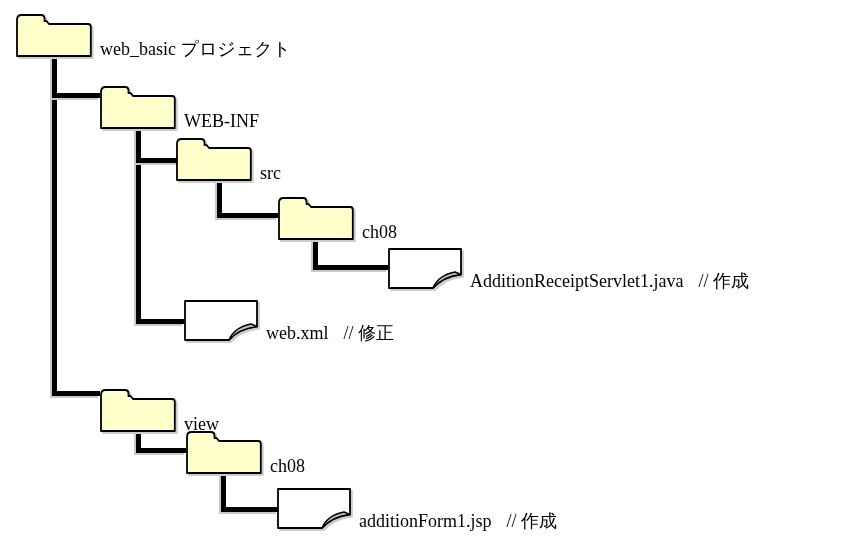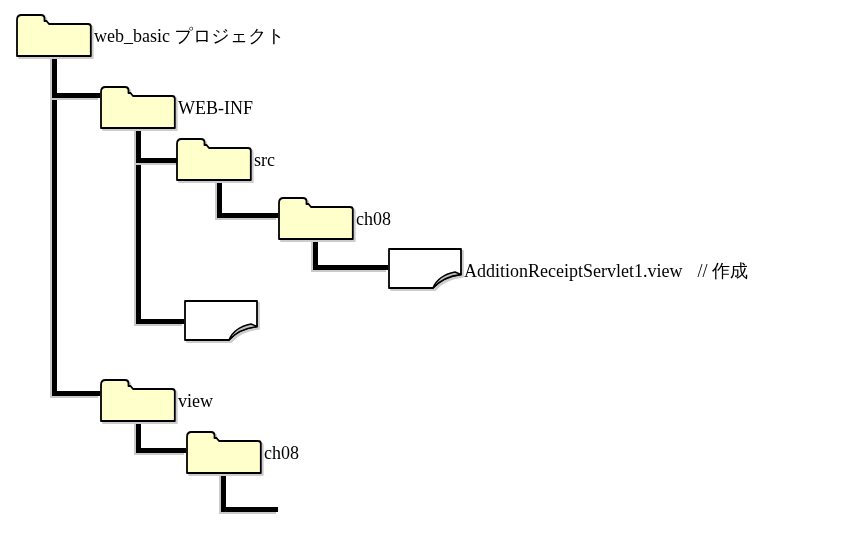--- a/index.html
+++ b/index.html
@@ -20,22 +20,22 @@
   
   .line {
     position: absolute;
     background: #000000;
     box-shadow: -2px 2px 0 #c9c9c9;
   }
   
   .node {
     position: absolute;
     display: flex;
-    align-items: center;
-    gap: 2px;
+    align-items: flex-end;
+    gap: 8px;
     white-space: pre;
   }
   .icon {
     flex: 0 0 auto;
     filter: drop-shadow(2px 2px 0 #cccccc);
   }
   .icon .folder-body { fill: #ffffcc; stroke: #000000; stroke-width: 1.8; stroke-linejoin: round; }
   .icon .page-body   { fill: #ffffff; stroke: #000000; stroke-width: 1.8; stroke-linejoin: round; }
   .icon .page-fold   { fill: #c0c0c0; stroke: #000000; stroke-width: 1.4; stroke-linejoin: round; }
   .label {
@@ -95,38 +95,46 @@
       <path class="folder-body" d="M1,45 L1,9 Q1,4 5.5,4 L25,4 Q28.5,4 28.5,7.5 L28.5,10 L30.5,10 L33,13 L72,13 Q74.8,13 74.8,15.5 L74.8,45 Z"></path>
     </svg>
     <span class="label">ch08</span>
   </div>
 
   <div class="node" style="left:388px; top:248px">
     <svg class="icon" width="74" height="41" viewBox="0 0 74 41">
       <path class="page-body" d="M1,1 L73,1 L73,26.5 Q55,28.5 45,40 L1,40 Z"></path>
       <path class="page-fold" d="M45,40 Q50,27.5 67,24 L73,26.5 Q55,28.5 45,40 Z"></path>
     </svg>
-    <span class="label"><span>AdditionReceiptServlet1.view</span><span class="comment">// 作成</span></span>
+    <span class="label"><span>AdditionReceiptServlet1.java</span><span class="comment">// 作成</span></span>
   </div>
 
   <div class="node" style="left:184px; top:300px">
     <svg class="icon" width="74" height="41" viewBox="0 0 74 41">
       <path class="page-body" d="M1,1 L73,1 L73,26.5 Q55,28.5 45,40 L1,40 Z"></path>
       <path class="page-fold" d="M45,40 Q50,27.5 67,24 L73,26.5 Q55,28.5 45,40 Z"></path>
     </svg>
+    <span class="label"><span>web.xml</span><span class="comment">// 修正</span></span>
   </div>
 
-  <div class="node" style="left:100px; top:376px">
+  <div class="node" style="left:100px; top:386px">
     <svg class="icon" width="76" height="46" viewBox="0 0 76 46">
       <path class="folder-body" d="M1,45 L1,9 Q1,4 5.5,4 L25,4 Q28.5,4 28.5,7.5 L28.5,10 L30.5,10 L33,13 L72,13 Q74.8,13 74.8,15.5 L74.8,45 Z"></path>
     </svg>
     <span class="label">view</span>
   </div>
 
   <div class="node" style="left:186px; top:428px">
     <svg class="icon" width="76" height="46" viewBox="0 0 76 46">
       <path class="folder-body" d="M1,45 L1,9 Q1,4 5.5,4 L25,4 Q28.5,4 28.5,7.5 L28.5,10 L30.5,10 L33,13 L72,13 Q74.8,13 74.8,15.5 L74.8,45 Z"></path>
     </svg>
     <span class="label">ch08</span>
   </div>
 
+  <div class="node" style="left:277px; top:488px">
+    <svg class="icon" width="74" height="41" viewBox="0 0 74 41">
+      <path class="page-body" d="M1,1 L73,1 L73,26.5 Q55,28.5 45,40 L1,40 Z"></path>
+      <path class="page-fold" d="M45,40 Q50,27.5 67,24 L73,26.5 Q55,28.5 45,40 Z"></path>
+    </svg>
+    <span class="label"><span>additionForm1.jsp</span><span class="comment">// 作成</span></span>
+  </div>
 
 </div>
 
 </body></html>

